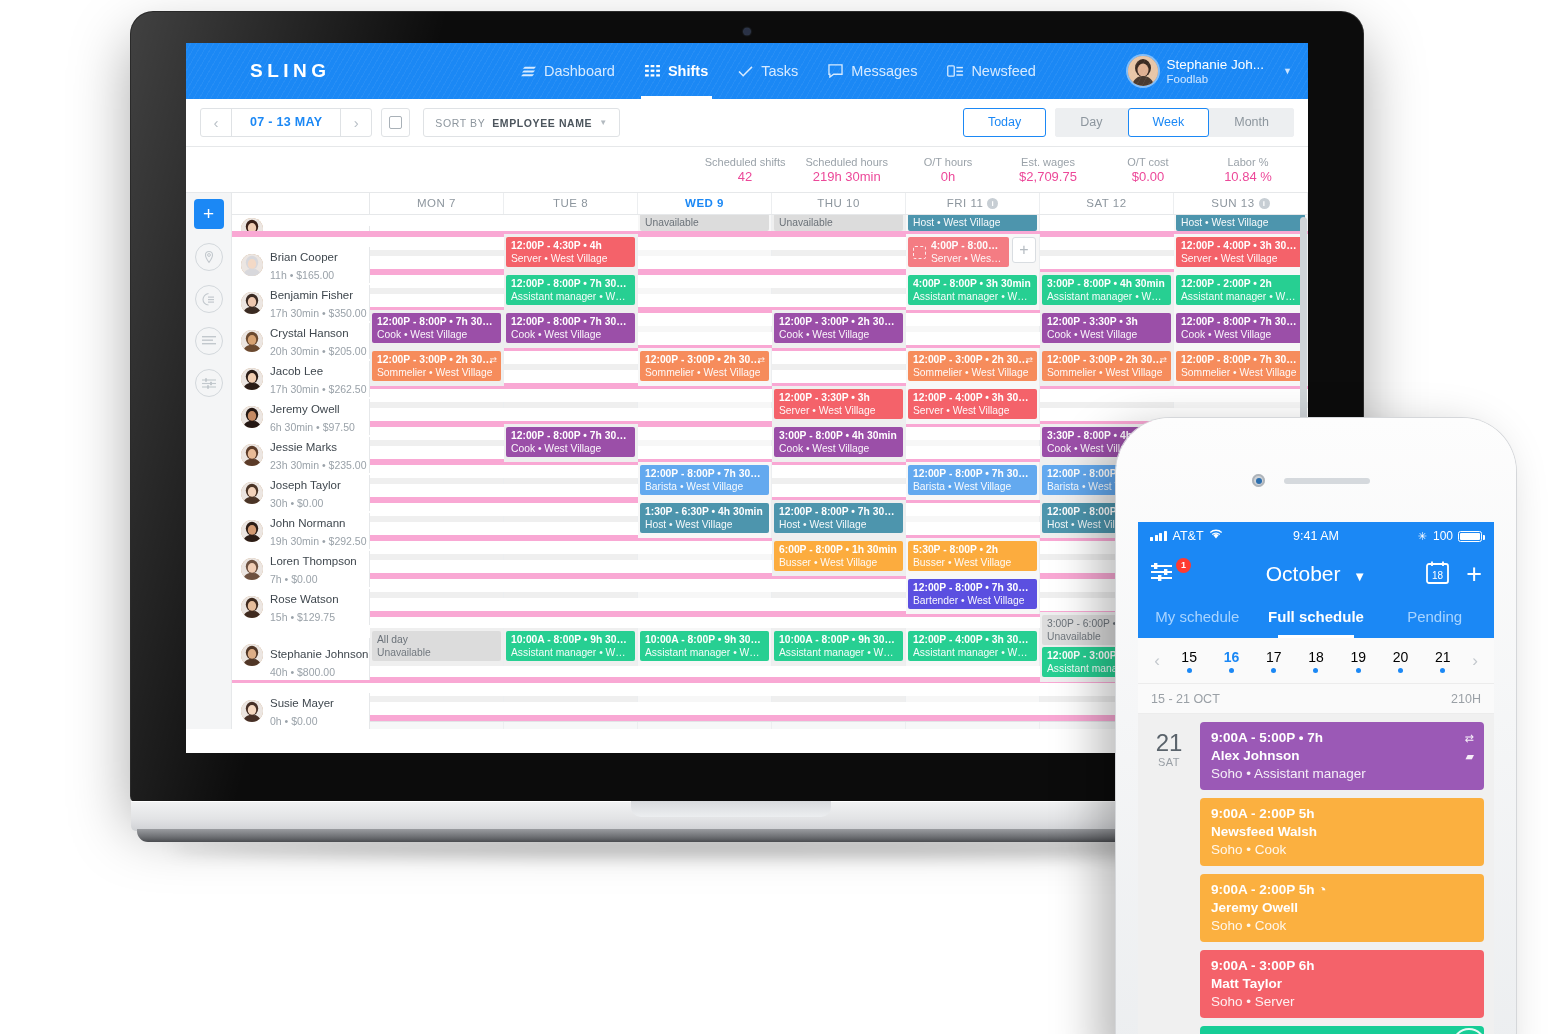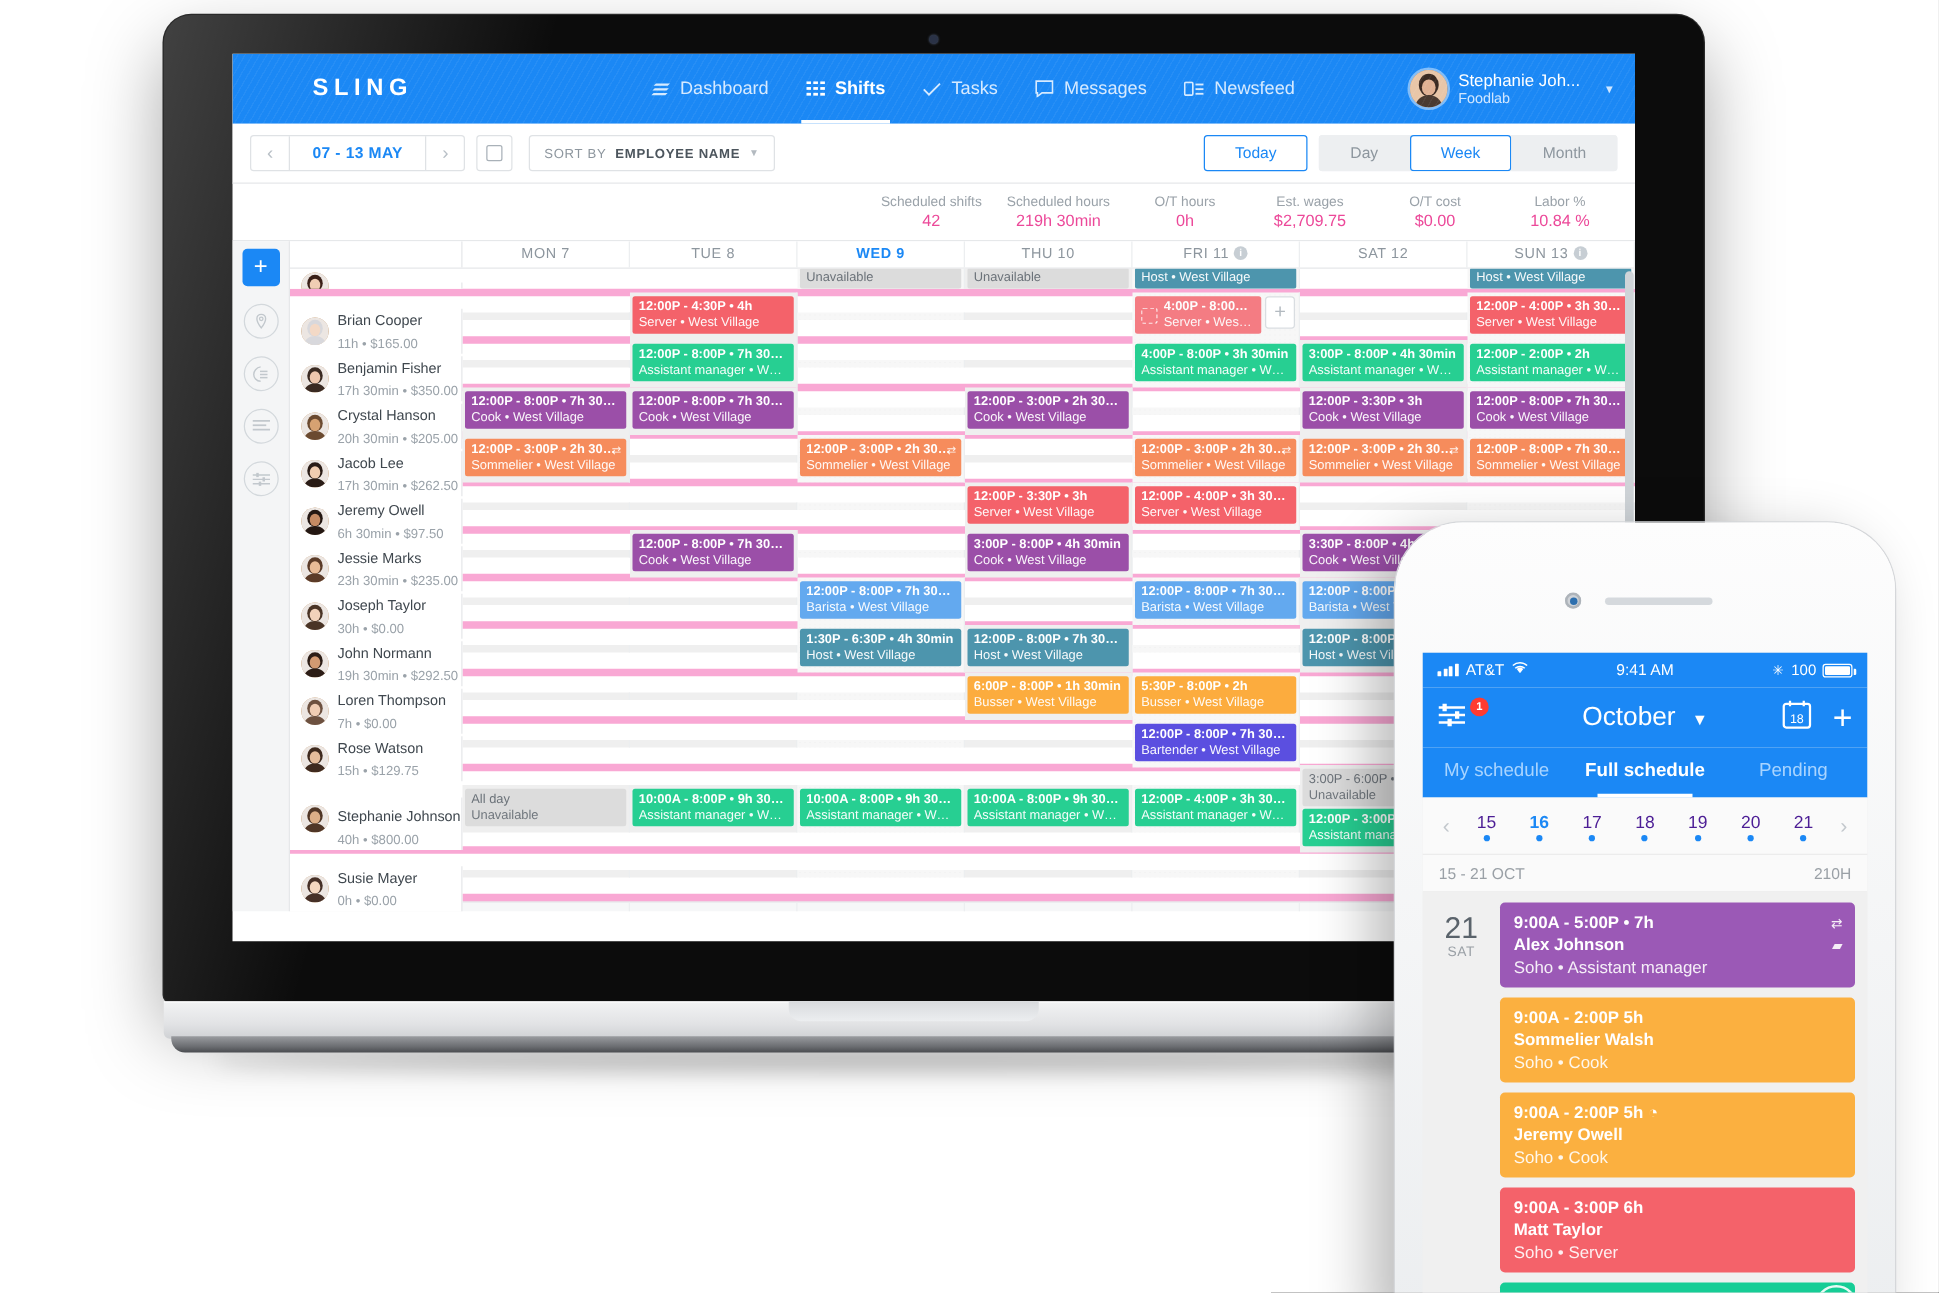--- a/index.html
+++ b/index.html
@@ -169,21 +169,21 @@
      min-width:15px;height:15px;line-height:15px;text-align:center;border-radius:8px;font-weight:bold;}
   .ptabs{background:#1b88f5;height:40px;display:flex;}
   .ptab{flex:1;text-align:center;color:#a8d4ff;font-size:15px;line-height:37px;position:relative;
      cursor:pointer;}
   .ptab.sel{color:#fff;font-weight:bold;}
   .ptab.sel:after{content:"";position:absolute;left:18%;right:18%;bottom:0;height:3px;background:#fff;}
 
   .pdates{background:#fafafa;height:46px;display:flex;align-items:center;padding:0 8px;
      border-bottom:1px solid #ececec;}
   .pdate{flex:1;text-align:center;cursor:pointer;}
-  .pdate .d{font-size:14px;color:#4c1d95;line-height:17px;}
+  .pdate .d{font-size:14px;color:#000000;line-height:17px;}
   .pdate.sel .d{color:#1b88f5;font-weight:bold;}
   .pdate .dot{width:5px;height:5px;border-radius:50%;background:#1b88f5;margin:2px auto 0;}
   .parrow{width:22px;text-align:center;color:#c3c8cd;font-size:17px;cursor:pointer;}
 
   .prange{background:#fafafa;height:30px;display:flex;align-items:center;justify-content:space-between;
      padding:0 13px;font-size:12.5px;color:#9aa0a6;border-bottom:1px solid #ececec;}
 
   .plist{padding:8px 0 0 0;}
   .pday{display:flex;padding:0 10px 0 0;}
   .pdaylbl{width:62px;text-align:center;padding-top:8px;flex:0 0 62px;}
@@ -1091,21 +1091,21 @@
           <div class="pcards" id="phone-cards">
               <div class="pcard" style="background: rgb(155, 89, 182);">
                 <div class="l1">9:00A - 5:00P • 7h</div>
                 <div class="l2">Alex Johnson</div>
                 <div class="l3">Soho • Assistant manager</div>
                 <span class="ico">⇄</span>
                 <span class="ico2">▰</span>
               </div>
               <div class="pcard" style="background: rgb(251, 176, 64);">
                 <div class="l1">9:00A - 2:00P 5h</div>
-                <div class="l2">Sommelier Walsh</div>
+                <div class="l2">Newsfeed Walsh</div>
                 <div class="l3">Soho • Cook</div>
               </div>
               <div class="pcard" style="background: rgb(251, 176, 64);">
                 <div class="l1">9:00A - 2:00P 5h ◔</div>
                 <div class="l2">Jeremy Owell</div>
                 <div class="l3">Soho • Cook</div>
               </div>
               <div class="pcard" style="background: rgb(244, 98, 106);">
                 <div class="l1">9:00A - 3:00P 6h</div>
                 <div class="l2">Matt Taylor</div>

